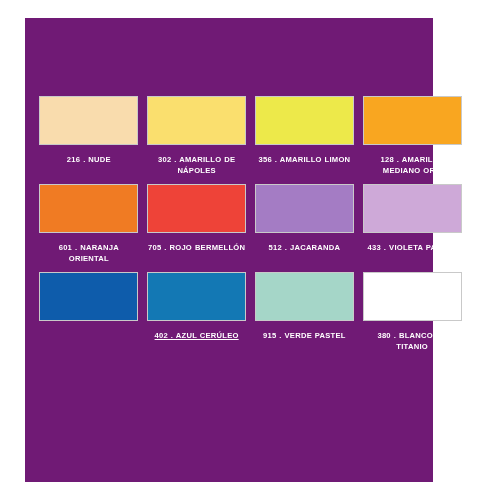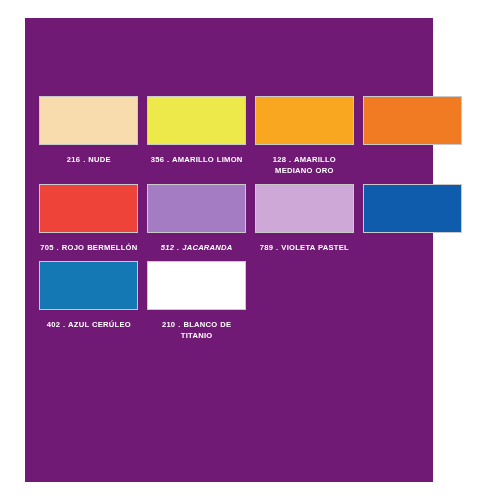--- a/index.html
+++ b/index.html
@@ -62,48 +62,57 @@
 <body>
 
 <div id="page">
   <div id="board">
     <div id="grid">
         <div class="cell">
           <div class="swatch" style="background: rgb(249, 220, 173); border-color: rgb(201, 201, 201);"></div>
           <div class="label" style="color: rgb(255, 255, 255);">216 . NUDE</div>
         </div>
         <div class="cell">
+          <div class="swatch" style="background: rgb(250, 223, 110); border-color: rgb(201, 201, 201);"></div>
+          <div class="label" style="color: rgb(255, 255, 255);">302 . AMARILLO DE NÁPOLES</div>
+        </div>
+        <div class="cell">
           <div class="swatch" style="background: rgb(237, 233, 74); border-color: rgb(201, 201, 201);"></div>
           <div class="label" style="color: rgb(255, 255, 255);">356 . AMARILLO LIMON</div>
         </div>
         <div class="cell">
           <div class="swatch" style="background: rgb(249, 166, 32); border-color: rgb(201, 201, 201);"></div>
           <div class="label" style="color: rgb(255, 255, 255);">128 . AMARILLO MEDIANO ORO</div>
         </div>
         <div class="cell">
           <div class="swatch" style="background: rgb(240, 123, 35); border-color: rgb(201, 201, 201);"></div>
+          <div class="label" style="color: rgb(255, 255, 255);">601 . NARANJA ORIENTAL</div>
         </div>
         <div class="cell">
           <div class="swatch" style="background: rgb(238, 67, 56); border-color: rgb(201, 201, 201);"></div>
           <div class="label" style="color: rgb(255, 255, 255);">705 . ROJO BERMELLÓN</div>
         </div>
         <div class="cell">
           <div class="swatch" style="background: rgb(164, 124, 196); border-color: rgb(201, 201, 201);"></div>
-          <div class="label" style="color: rgb(255, 255, 255); font-style: italic;">512 . JACARANDA</div>
+          <div class="label" style="color: rgb(255, 255, 255);">512 . JACARANDA</div>
         </div>
         <div class="cell">
           <div class="swatch" style="background: rgb(206, 169, 216); border-color: rgb(201, 201, 201);"></div>
-          <div class="label" style="color: rgb(255, 255, 255);">789 . VIOLETA PASTEL</div>
+          <div class="label" style="color: rgb(255, 255, 255);">433 . VIOLETA PASTEL</div>
         </div>
         <div class="cell">
           <div class="swatch" style="background: rgb(14, 92, 171); border-color: rgb(201, 201, 201);"></div>
         </div>
         <div class="cell">
           <div class="swatch" style="background: rgb(19, 120, 180); border-color: rgb(201, 201, 201);"></div>
-          <div class="label" style="color: rgb(255, 255, 255);">402 . AZUL CERÚLEO</div>
+          <div class="label" style="color: rgb(255, 255, 255); text-decoration: underline;">402 . AZUL CERÚLEO</div>
+        </div>
+        <div class="cell">
+          <div class="swatch" style="background: rgb(165, 214, 200); border-color: rgb(201, 201, 201);"></div>
+          <div class="label" style="color: rgb(255, 255, 255);">915 . VERDE PASTEL</div>
         </div>
         <div class="cell">
           <div class="swatch" style="background: rgb(255, 255, 255); border-color: rgb(201, 201, 201);"></div>
-          <div class="label" style="color: rgb(255, 255, 255);">210 . BLANCO DE TITANIO</div>
+          <div class="label" style="color: rgb(255, 255, 255);">380 . BLANCO DE TITANIO</div>
         </div>
       </div>
   </div>
 </div>
 
 </body></html>

